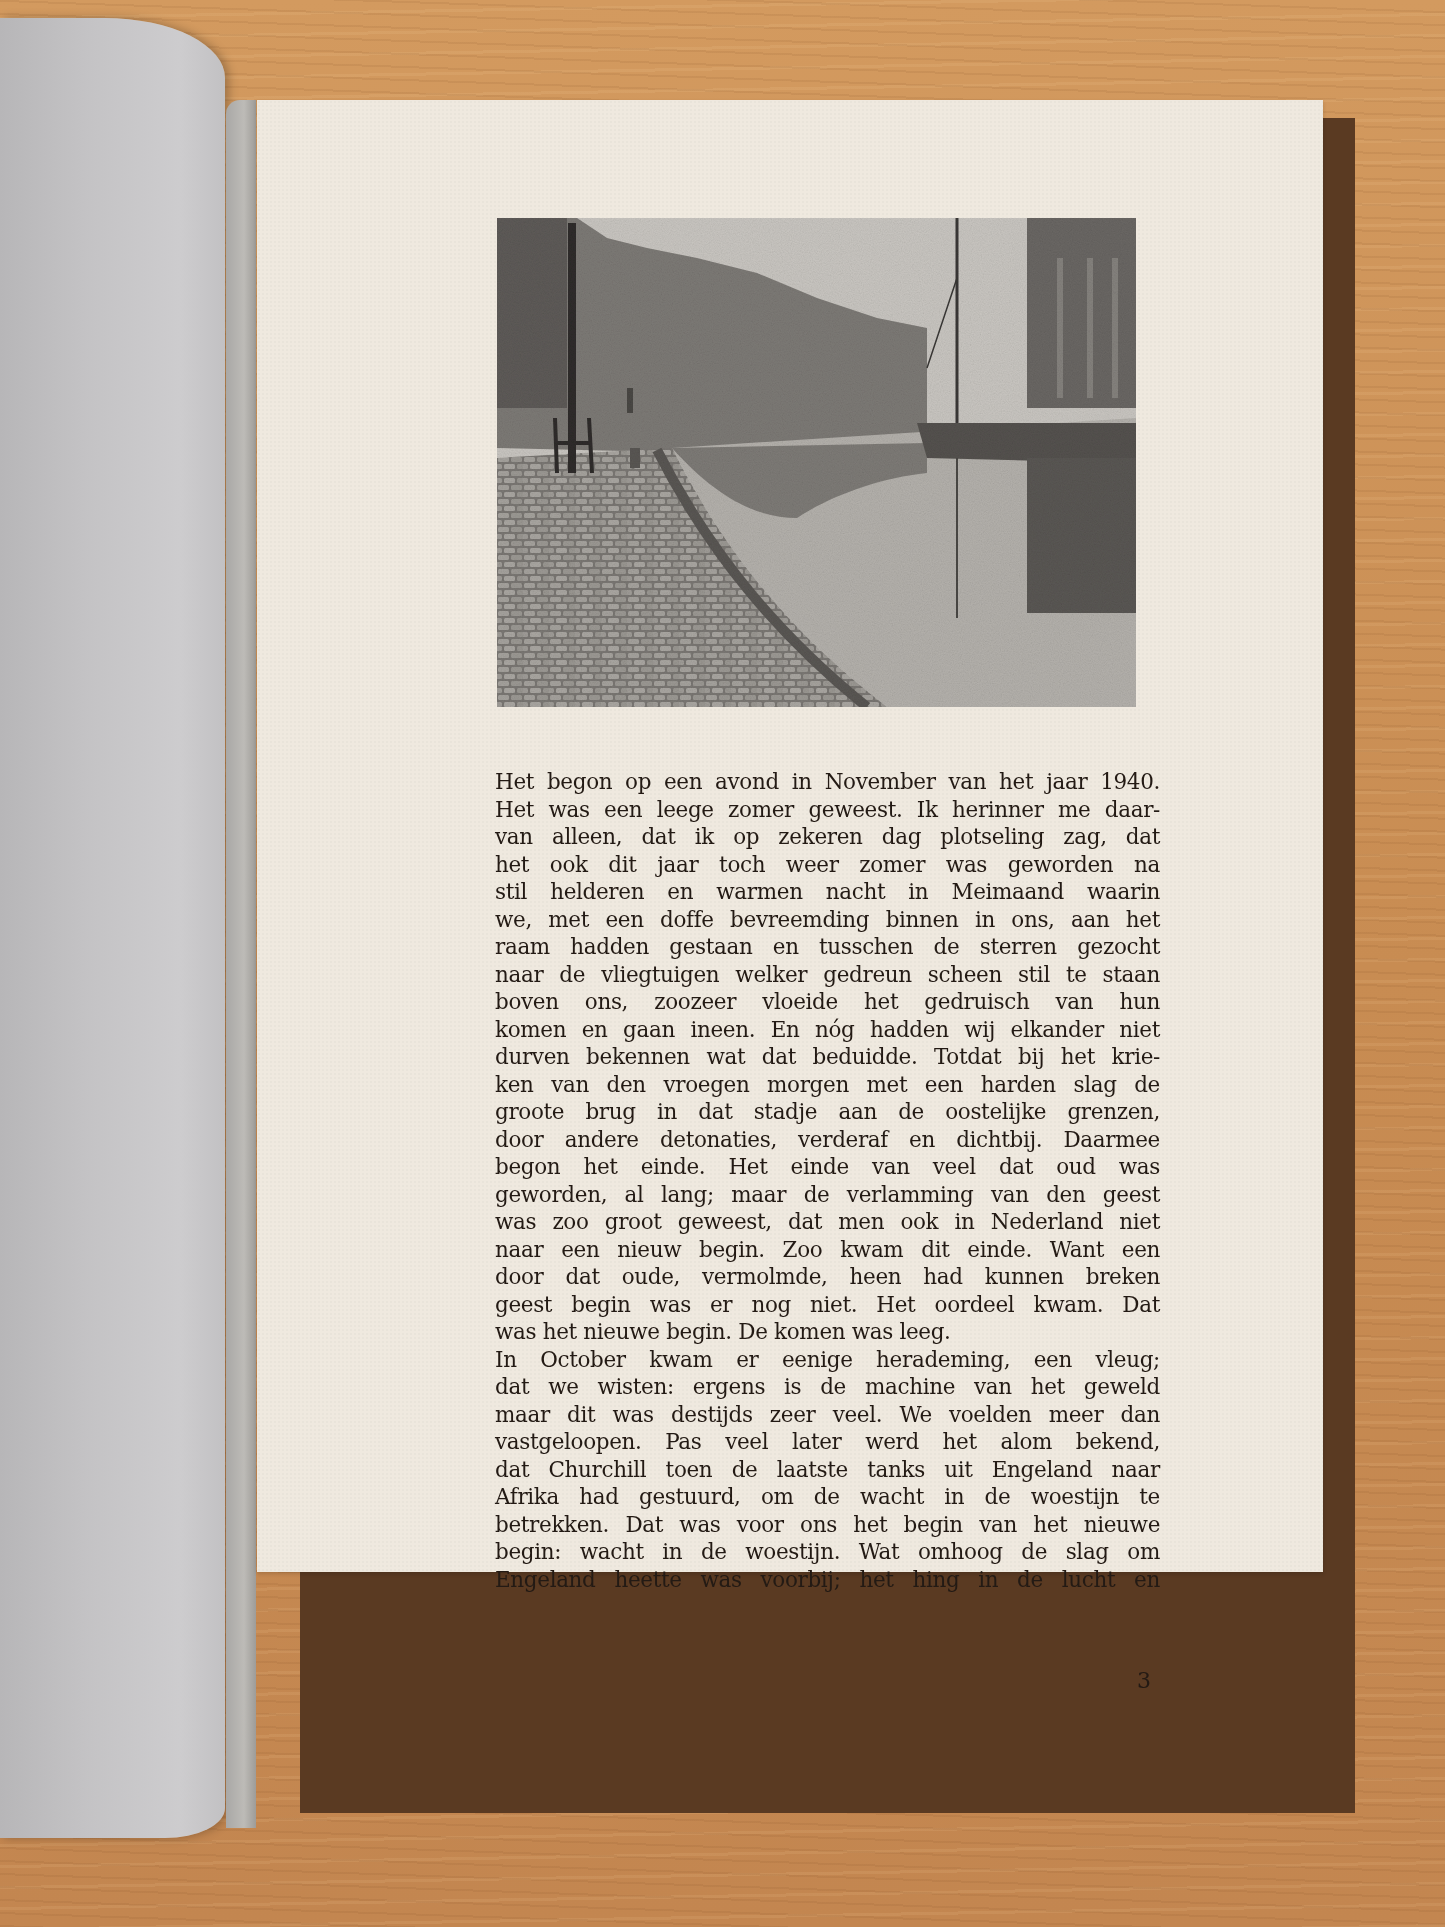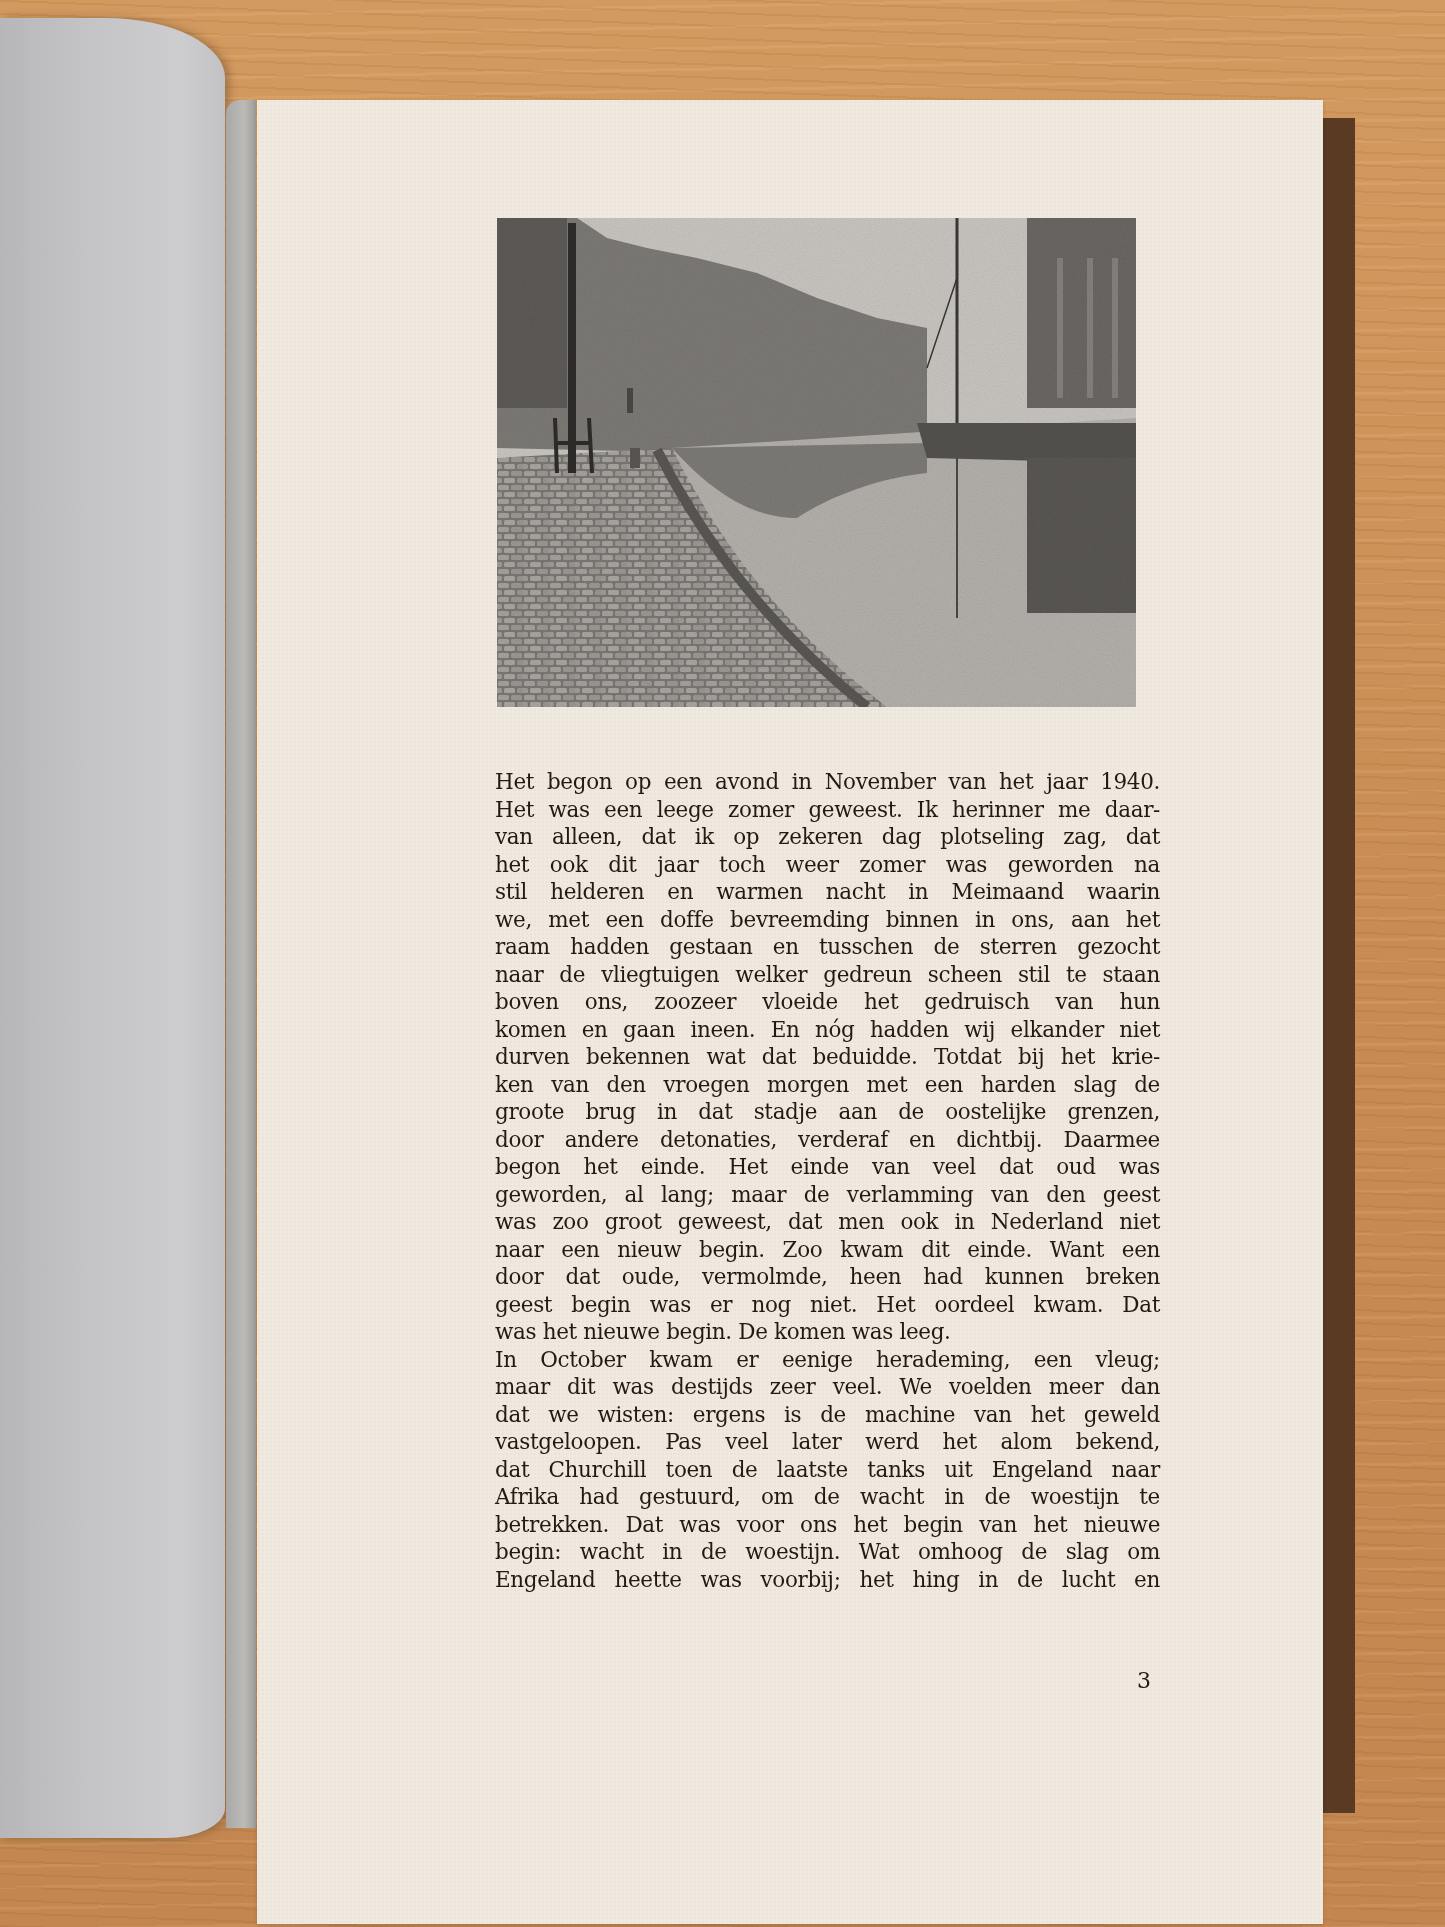--- a/index.html
+++ b/index.html
@@ -22,21 +22,21 @@
   .gutter {
     position: absolute; left: 226px; top: 100px; width: 30px; height: 1728px;
     background: linear-gradient(90deg, #a9a8a6 0%, #bdbbb7 60%, #9e9c98 100%);
     border-top-left-radius: 14px;
   }
   .back-cover {
     position: absolute; left: 300px; top: 118px; width: 1055px; height: 1695px;
     background: #5a3a22;
   }
   .page {
-    position: absolute; left: 257px; top: 100px; width: 1066px; height: 1824px;
+    position: absolute; left: 257px; top: 100px; width: 1066px; height: 1472px;
     background: #efe9df;
     background-image:
       radial-gradient(rgba(0,0,0,0.025) 1px, transparent 1px);
     background-size: 4px 4px;
     box-shadow: 0 2px 4px rgba(0,0,0,0.15);
   }
   .photo {
     position: absolute; left: 240px; top: 118px; width: 639px; height: 489px;
     overflow: hidden; background: #8d8a86;
   }
@@ -143,22 +143,22 @@
       <span class="line">begon het einde. Het einde van veel dat oud was</span>
       <span class="line">geworden, al lang; maar de verlamming van den geest</span>
       <span class="line">was zoo groot geweest, dat men ook in Nederland niet</span>
       <span class="line">naar een nieuw begin. Zoo kwam dit einde. Want een</span>
       <span class="line">door dat oude, vermolmde, heen had kunnen breken</span>
       <span class="line">geest begin was er nog niet. Het oordeel kwam. Dat</span>
       <span class="line last">was het nieuwe begin. De komen was leeg.</span>
     </div>
     <div>
       <span class="line">In October kwam er eenige herademing, een vleug;</span>
+      <span class="line">dat we wisten: ergens is de machine van het geweld</span>
       <span class="line">maar dit was destijds zeer veel. We voelden meer dan</span>
-      <span class="line">dat we wisten: ergens is de machine van het geweld</span>
       <span class="line">vastgeloopen. Pas veel later werd het alom bekend,</span>
       <span class="line">dat Churchill toen de laatste tanks uit Engeland naar</span>
       <span class="line">Afrika had gestuurd, om de wacht in de woestijn te</span>
       <span class="line">betrekken. Dat was voor ons het begin van het nieuwe</span>
       <span class="line">begin: wacht in de woestijn. Wat omhoog de slag om</span>
       <span class="line">Engeland heette was voorbij; het hing in de lucht en</span>
     </div>
   </div>
 
   <div class="page-number">3</div>

